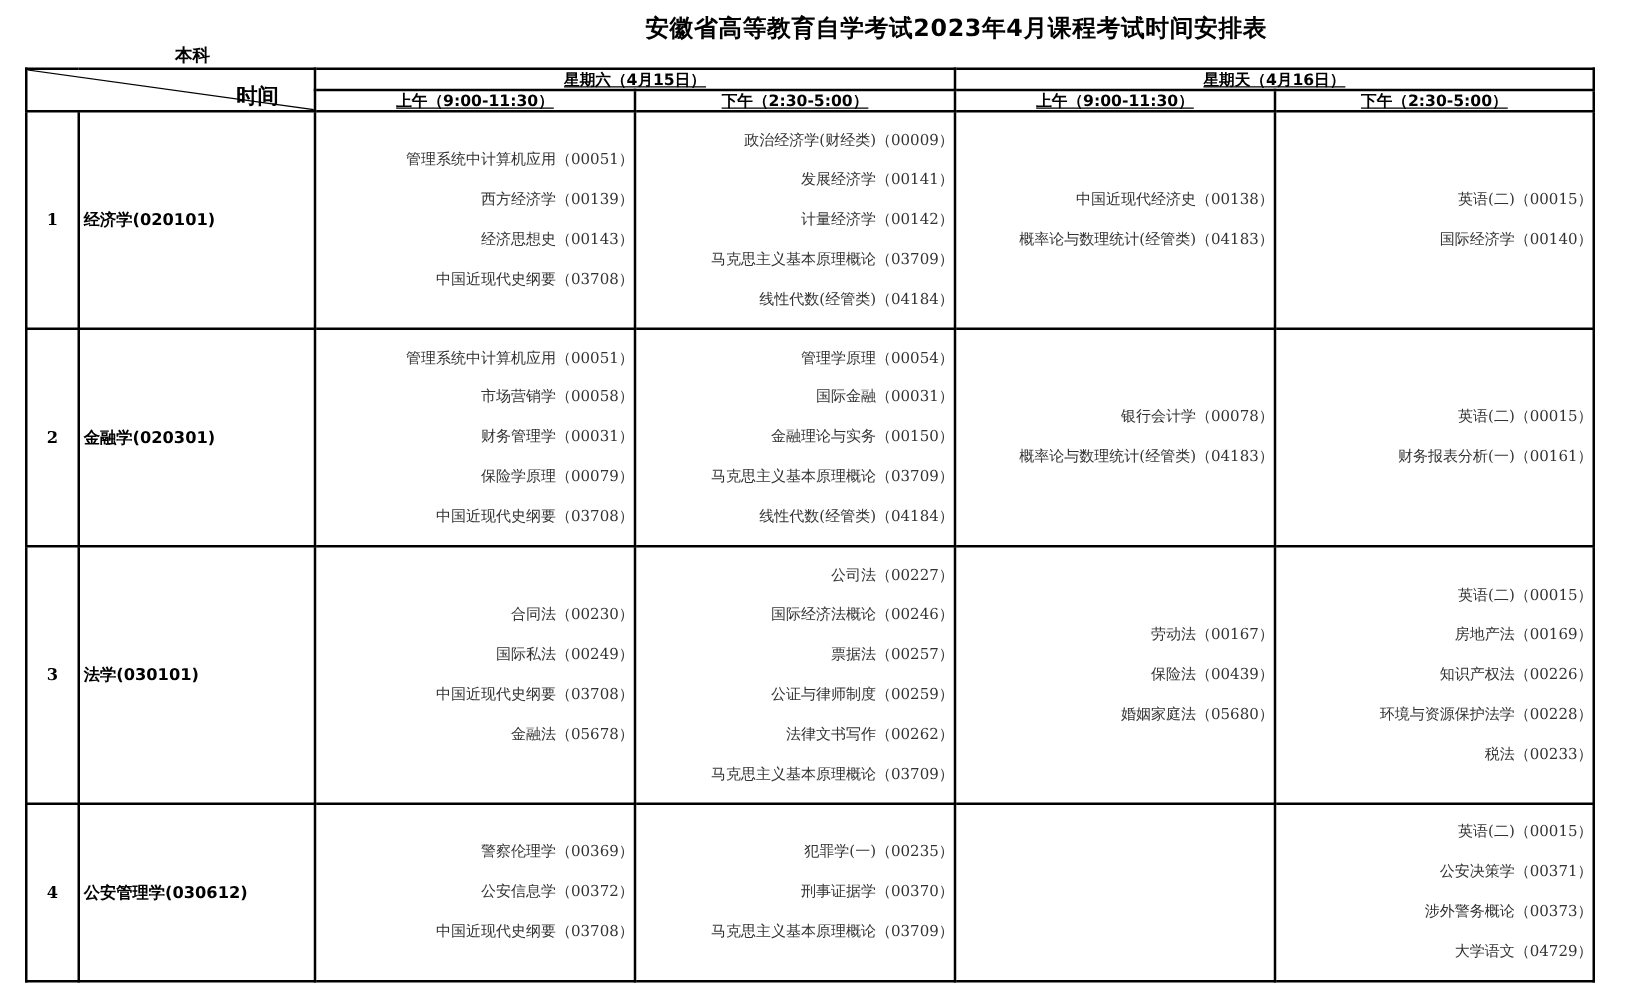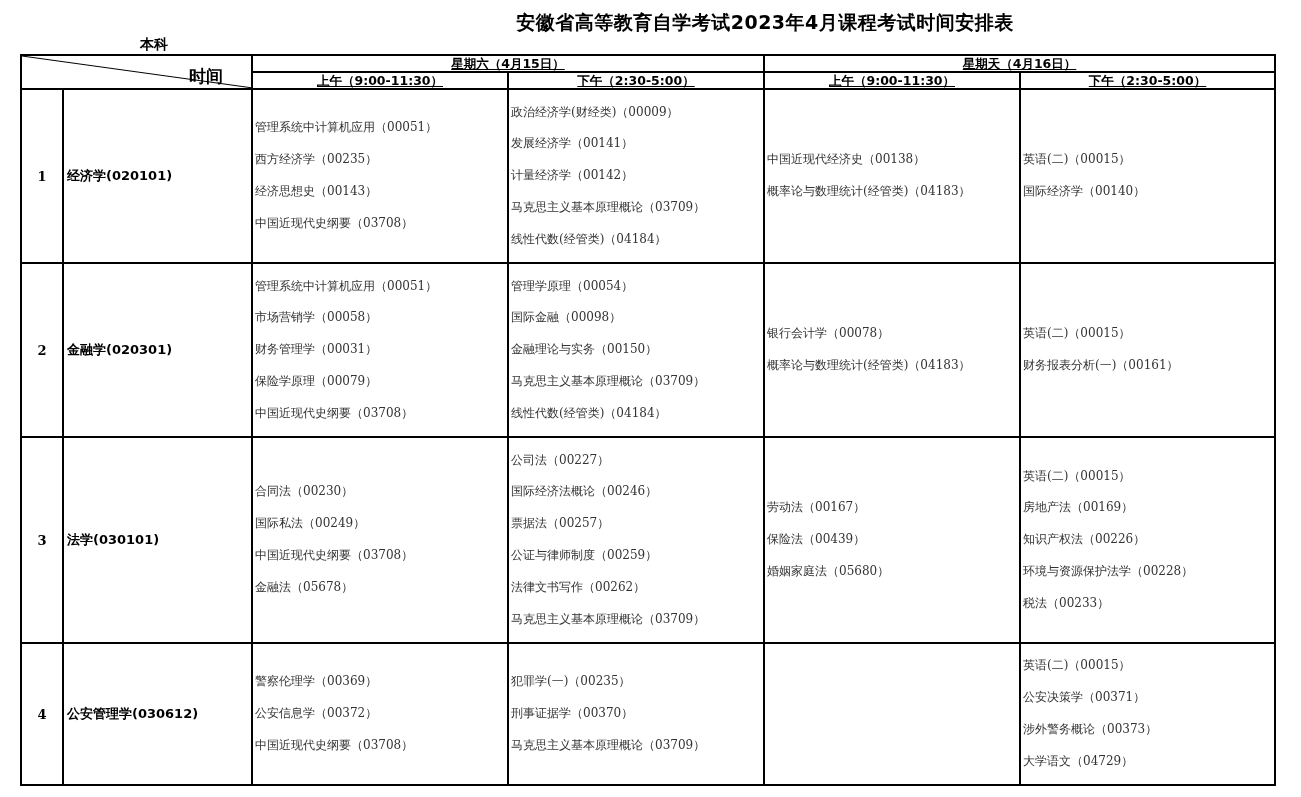--- a/index.html
+++ b/index.html
@@ -18,21 +18,21 @@
   .hdr span { text-decoration: underline; }
   .diag { position: relative; height: 32px; overflow: hidden; }
   .diag svg { position: absolute; left: 0; top: 0; }
   .diag .lab1 { position: absolute; left: 30px; top: 9px; font-family: "DejaVu Sans", "Liberation Sans", sans-serif;
                 font-weight: bold; font-size: 12.5px; margin-top: 25px; }
   .diag .lab2 { position: absolute; right: 28px; top: 9px; font-family: "DejaVu Sans", "Liberation Sans", sans-serif;
                 font-weight: bold; font-size: 17px; }
   .num { text-align: center; font-weight: bold; font-size: 13px; }
   .major { font-family: "DejaVu Sans", "Liberation Sans", sans-serif; font-weight: bold; font-size: 13px;
            padding-left: 3px !important; margin-top: 20px; }
-  .cell { font-size: 12px; color: #333; padding-left: 2px !important; }
+  .cell { font-size: 12px; color: #333; padding-left: 2px !important; text-align: right; }
   .cell .course { display: block; line-height: 31.8px; white-space: nowrap; }
 </style>
 </head>
 <body>
 
 <div class="title">安徽省高等教育自学考试2023年4月课程考试时间安排表</div>
 <div class="category">本科</div>
 
 <table class="sched">
   <colgroup>
@@ -63,21 +63,21 @@
       <th class="hdr"><span>上午（9:00-11:30）</span></th>
       <th class="hdr"><span>下午（2:30-5:00）</span></th>
     </tr>
   </thead>
   <tbody id="tbody">
       <tr style="height: 174px;">
     <td class="num">1</td>
     <td class="major">经济学(020101)</td>
     <td class="cell">
           <span class="course">管理系统中计算机应用（00051）</span>
-          <span class="course">西方经济学（00235）</span>
+          <span class="course">西方经济学（00139）</span>
           <span class="course">经济思想史（00143）</span>
           <span class="course">中国近现代史纲要（03708）</span>
         </td>
     <td class="cell">
           <span class="course">政治经济学(财经类)（00009）</span>
           <span class="course">发展经济学（00141）</span>
           <span class="course">计量经济学（00142）</span>
           <span class="course">马克思主义基本原理概论（03709）</span>
           <span class="course">线性代数(经管类)（04184）</span>
         </td>
@@ -95,21 +95,21 @@
     <td class="major">金融学(020301)</td>
     <td class="cell">
           <span class="course">管理系统中计算机应用（00051）</span>
           <span class="course">市场营销学（00058）</span>
           <span class="course">财务管理学（00031）</span>
           <span class="course">保险学原理（00079）</span>
           <span class="course">中国近现代史纲要（03708）</span>
         </td>
     <td class="cell">
           <span class="course">管理学原理（00054）</span>
-          <span class="course">国际金融（00098）</span>
+          <span class="course">国际金融（00031）</span>
           <span class="course">金融理论与实务（00150）</span>
           <span class="course">马克思主义基本原理概论（03709）</span>
           <span class="course">线性代数(经管类)（04184）</span>
         </td>
     <td class="cell">
           <span class="course">银行会计学（00078）</span>
           <span class="course">概率论与数理统计(经管类)（04183）</span>
         </td>
     <td class="cell">
           <span class="course">英语(二)（00015）</span>

